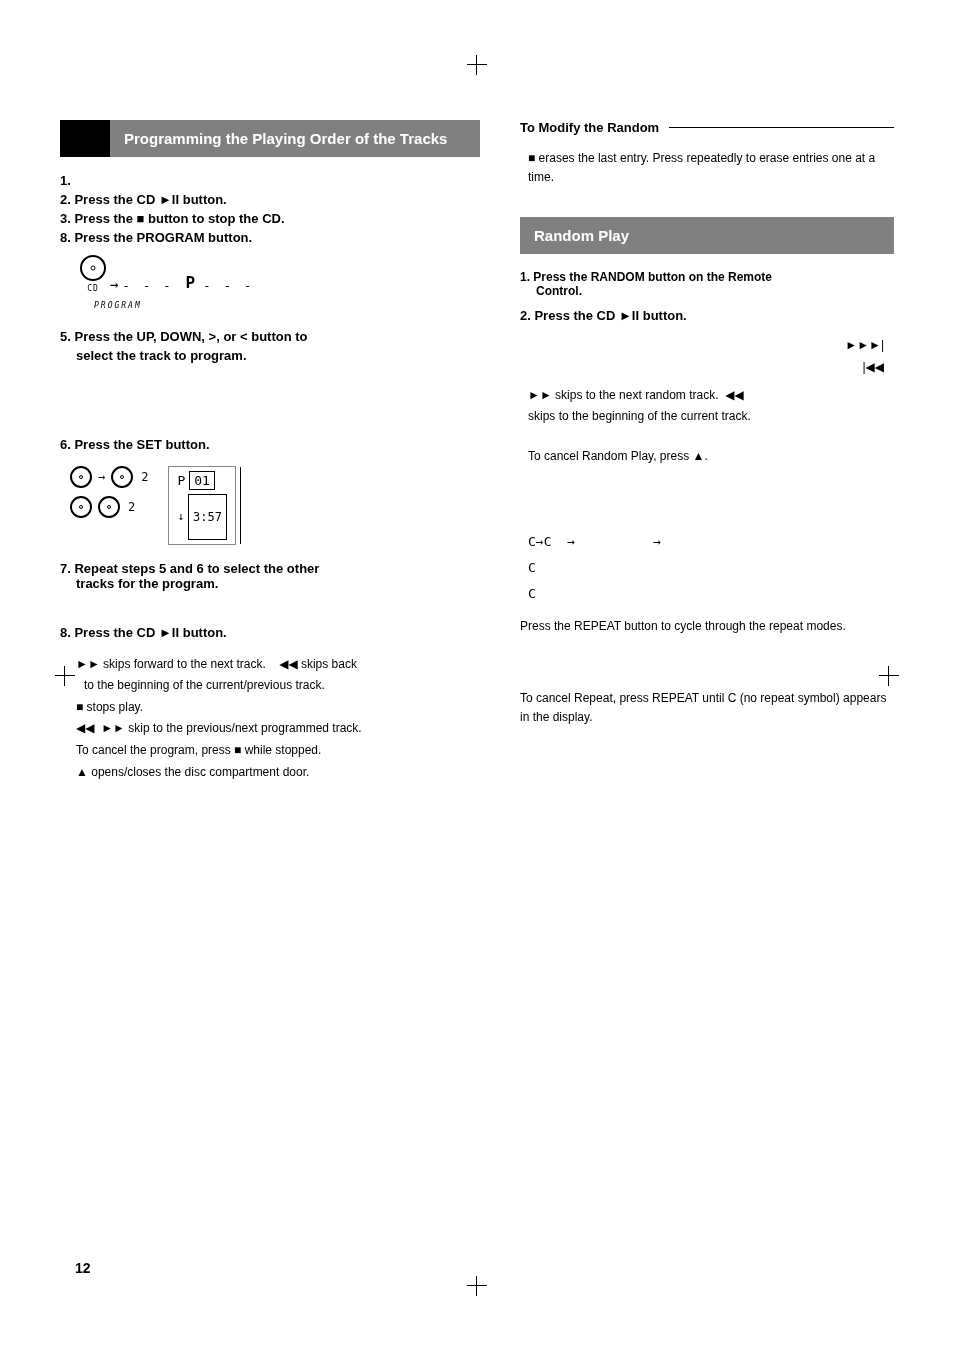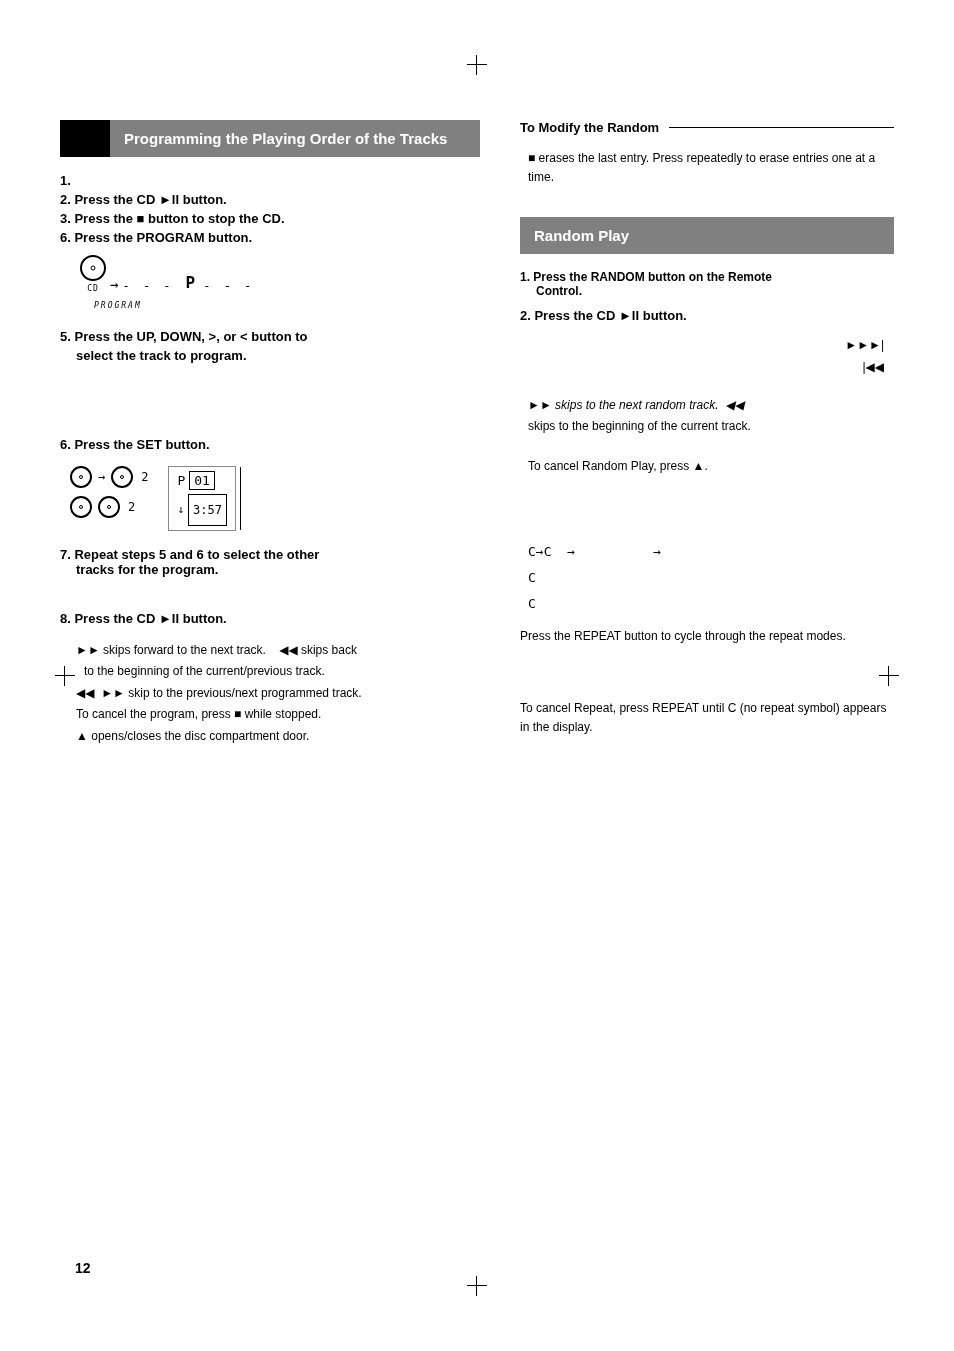--- a/index.html
+++ b/index.html
@@ -251,21 +251,21 @@
         <div class="black-block"></div>
         <div class="section-header-text">
           <span>Programming the Playing Order of the Tracks</span>
         </div>
       </div>
 
       <div class="step-block" style="margin-bottom:8px;">
         <div class="step-label steps-bold">1.</div>
         <div class="step-label steps-bold">2. Press the CD ►II button.</div>
         <div class="step-label steps-bold">3. Press the ■ button to stop the CD.</div>
-        <div class="step-label steps-bold">6. Press the PROGRAM button.</div>
+        <div class="step-label steps-bold">8. Press the PROGRAM button.</div>
       </div>
 
       <div class="diagram">
         <div style="display:flex; align-items:flex-end; gap:4px; margin-bottom:4px;">
           <div style="display:flex; flex-direction:column; align-items:center;">
             <div style="width:26px; height:26px; border:2px solid #000; border-radius:50%; position:relative;">
               <div style="position:absolute; top:50%; left:50%; transform:translate(-50%,-50%); width:5px; height:5px; border:1px solid #000; border-radius:50%;"></div>
             </div>
             <div style="font-size:8px; letter-spacing:1px; margin-top:2px;">CD</div>
           </div>
@@ -315,21 +315,21 @@
             </div>
           </div>
 
           <div style="border:1px solid #888; padding:4px 8px; font-family:monospace; font-size:13px; position:relative;">
             <div style="display:flex; gap:4px; align-items:center;">
               <span>P</span>
               <span style="border:1px solid #000; padding:1px 4px;">01</span>
             </div>
             <div style="display:flex; gap:4px; align-items:center; margin-top:4px;">
               <span style="font-size:11px;">↓</span>
-              <span style="border:1px solid #000; padding:8px 4px; font-size:12px;">3:57</span>
+              <span style="border:1px solid #000; padding:15px 4px; font-size:12px;">3:57</span>
             </div>
 
             <div style="position:absolute; right:-6px; top:0; bottom:0; width:1px; background:#000;"></div>
           </div>
         </div>
       </div>
 
       <div class="step-block">
         <div style="font-weight:bold; font-size:13px;">
           <b>7.</b> Repeat steps 5 and 6 to select the other<br>
@@ -339,20 +339,21 @@
 
       <div style="height:20px;"></div>
 
       <div class="step-block">
         <div style="font-weight:bold; font-size:13px;"><b>8. Press the CD ►II button.</b></div>
       </div>
 
       <div style="margin: 8px 0 0 16px; font-size:12px; line-height:1.8;">
         <div>►► skips forward to the next track. &nbsp;&nbsp;&nbsp;◀◀ skips back</div>
         <div style="margin-left:8px;">to the beginning of the current/previous track.</div>
+        <div>■ stops play.</div>
         <div>◀◀&nbsp; ►► skip to the previous/next programmed track.</div>
         <div>To cancel the program, press ■ while stopped.</div>
         <div>▲ opens/closes the disc compartment door.</div>
       </div>
     </div>
 
     <div class="right-col">
 
       <div class="section-line">
         <span class="section-line-title">To Modify the Random</span>
@@ -372,21 +373,21 @@
         <span style="margin-left:16px; font-weight:bold;">Control.</span>
       </div>
 
       <div style="font-weight:bold; font-size:13px; margin-bottom:12px;">
         <b>2. Press the CD ►II button.</b>
       </div>
 
       <div style="margin: 4px 0 6px 8px; font-size:12px; line-height:1.8;">
         <div style="text-align:right; padding-right:10px;">►►►|</div>
         <div style="text-align:right; padding-right:10px;">|◀◀</div>
-        <div style="margin-top:16px;font-style:italic;">►► skips to the next random track. &nbsp;◀◀</div>
+        <div style="margin-top:6px;">►► skips to the next random track. &nbsp;◀◀</div>
         <div>skips to the beginning of the current track.</div>
         <div style="margin-top:18px;">To cancel Random Play, press ▲.</div>
       </div>
 
       <div style="height: 30px;"></div>
 
 
       <div style="height: 20px;"></div>
 
       <div style="margin: 6px 0 10px 8px; font-family:monospace; font-size:13px; line-height:2;">

